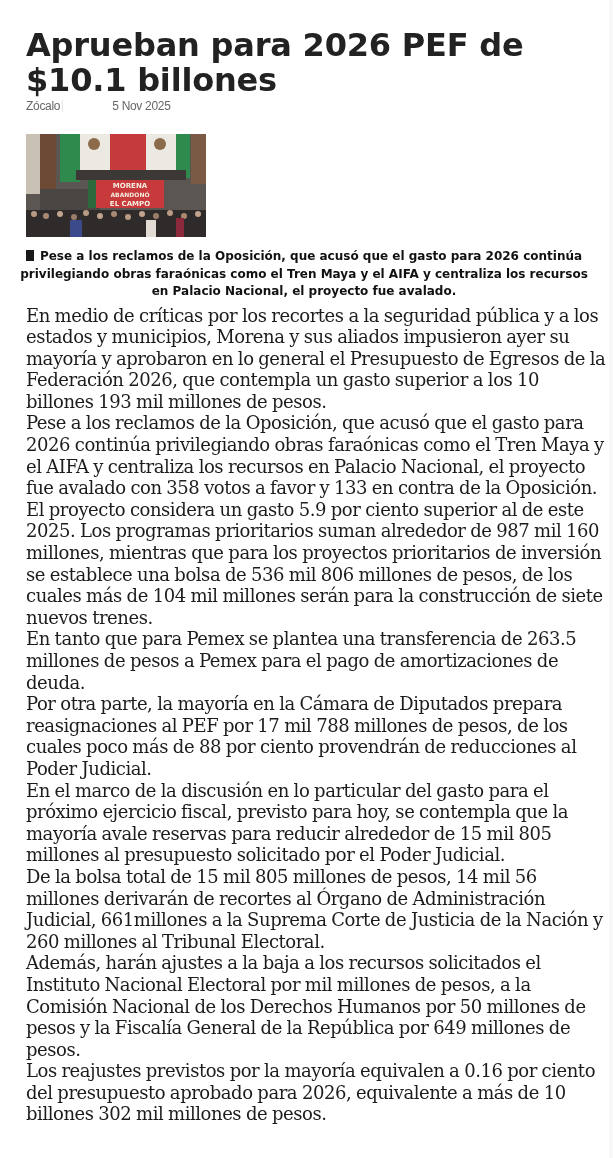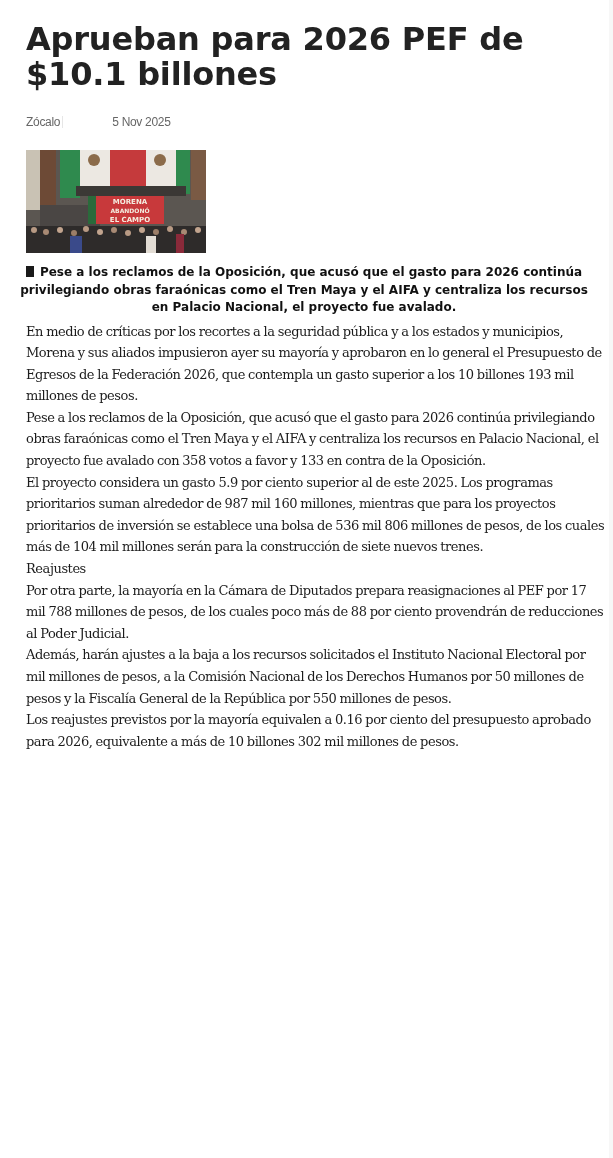--- a/index.html
+++ b/index.html
@@ -18,34 +18,33 @@
       position: absolute;
       top: 0;
       right: 0;
       width: 4px;
       height: 1158px;
       background: #f7f7f7;
     }
     .article {
       position: absolute;
       left: 26px;
-      top: 0;
+      top: 6px;
       width: 584px;
     }
     .title {
       font-family: "DejaVu Sans", sans-serif;
       font-weight: bold;
       font-size: 32px;
       line-height: 35px;
       color: #222222;
       margin: 22px 0 0 0;
       letter-spacing: -0.2px;
     }
     .meta {
-      margin-top: 22px;
       height: 16px;
       font-family: "Liberation Sans", sans-serif;
       font-size: 12px;
       color: #666666;
       display: flex;
       align-items: center;
       letter-spacing: -0.3px;
     }
     .meta .source {
       display: inline-block;
@@ -86,21 +85,21 @@
       display: inline-block;
       width: 8px;
       height: 11px;
       background: #1a1a1a;
       margin-right: 6px;
       vertical-align: -1px;
     }
     .body-text {
       margin-top: 4px;
       font-family: "DejaVu Serif", serif;
-      font-size: 13px;
+      font-size: 18px;
       line-height: 21.6px;
       color: #1c1c1c;
       width: 580px;
       letter-spacing: -0.45px;
       word-spacing: -0.5px;
     }
     .body-text p {
       margin: 0;
     }
   </style>
@@ -164,18 +163,20 @@
       </g>
     </svg>
   </div>
 
   <p class="caption"><span class="bullet"></span><span>Pese a los reclamos de la Oposición, que acusó que el gasto para 2026 continúa privilegiando obras faraónicas como el Tren Maya y el AIFA y centraliza los recursos en Palacio Nacional, el proyecto fue avalado.</span></p>
 
   <div class="body-text">
     <p>En medio de críticas por los recortes a la seguridad pública y a los estados y municipios, Morena y sus aliados impusieron ayer su mayoría y aprobaron en lo general el Presupuesto de Egresos de la Federación 2026, que contempla un gasto superior a los 10 billones 193 mil millones de pesos.</p>
     <p>Pese a los reclamos de la Oposición, que acusó que el gasto para 2026 continúa privilegiando obras faraónicas como el Tren Maya y el AIFA y centraliza los recursos en Palacio Nacional, el proyecto fue avalado con 358 votos a favor y 133 en contra de la Oposición.</p>
     <p>El proyecto considera un gasto 5.9 por ciento superior al de este 2025. Los programas prioritarios suman alrededor de 987 mil 160 millones, mientras que para los proyectos prioritarios de inversión se establece una bolsa de 536 mil 806 millones de pesos, de los cuales más de 104 mil millones serán para la construcción de siete nuevos trenes.</p>
-    <p>Reajustes</p>
+    <p>En tanto que para Pemex se plantea una transferencia de 263.5 millones de pesos a Pemex para el pago de amortizaciones de deuda.</p>
     <p>Por otra parte, la mayoría en la Cámara de Diputados prepara reasignaciones al PEF por 17 mil 788 millones de pesos, de los cuales poco más de 88 por ciento provendrán de reducciones al Poder Judicial.</p>
-    <p>Además, harán ajustes a la baja a los recursos solicitados el Instituto Nacional Electoral por mil millones de pesos, a la Comisión Nacional de los Derechos Humanos por 50 millones de pesos y la Fiscalía General de la República por 550 millones de pesos.</p>
+    <p>En el marco de la discusión en lo particular del gasto para el próximo ejercicio fiscal, previsto para hoy, se contempla que la mayoría avale reservas para reducir alrededor de 15 mil 805 millones al presupuesto solicitado por el Poder Judicial.</p>
+    <p>De la bolsa total de 15 mil 805 millones de pesos, 14 mil 56 millones derivarán de recortes al Órgano de Administración Judicial, 661millones a la Suprema Corte de Justicia de la Nación y 260 millones al Tribunal Electoral.</p>
+    <p>Además, harán ajustes a la baja a los recursos solicitados el Instituto Nacional Electoral por mil millones de pesos, a la Comisión Nacional de los Derechos Humanos por 50 millones de pesos y la Fiscalía General de la República por 649 millones de pesos.</p>
     <p>Los reajustes previstos por la mayoría equivalen a 0.16 por ciento del presupuesto aprobado para 2026, equivalente a más de 10 billones 302 mil millones de pesos.</p>
   </div>
 </article>
 
 </body></html>

